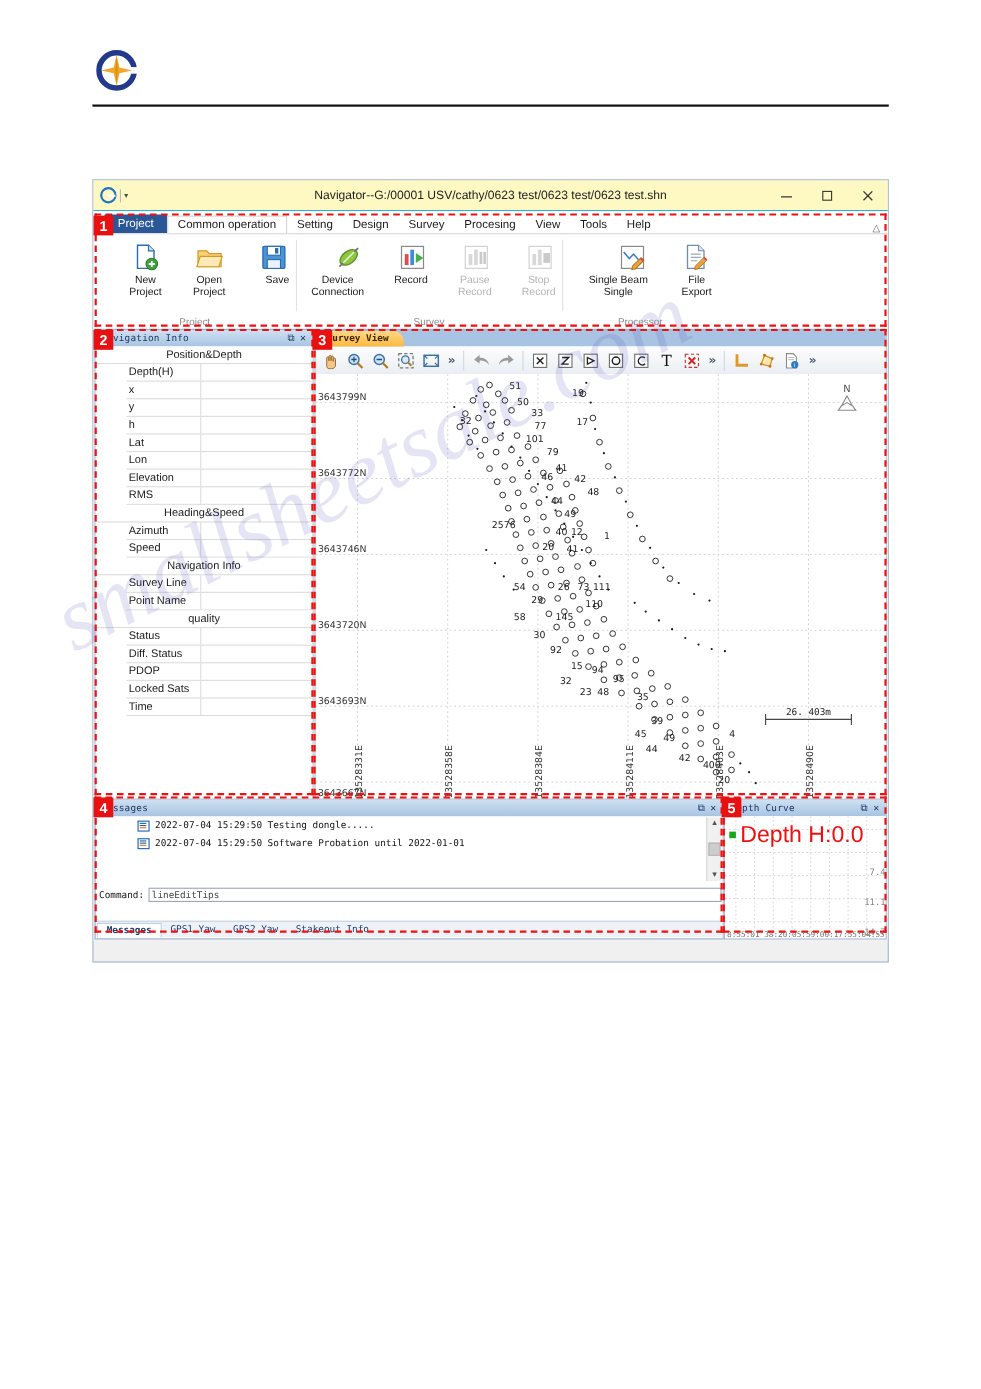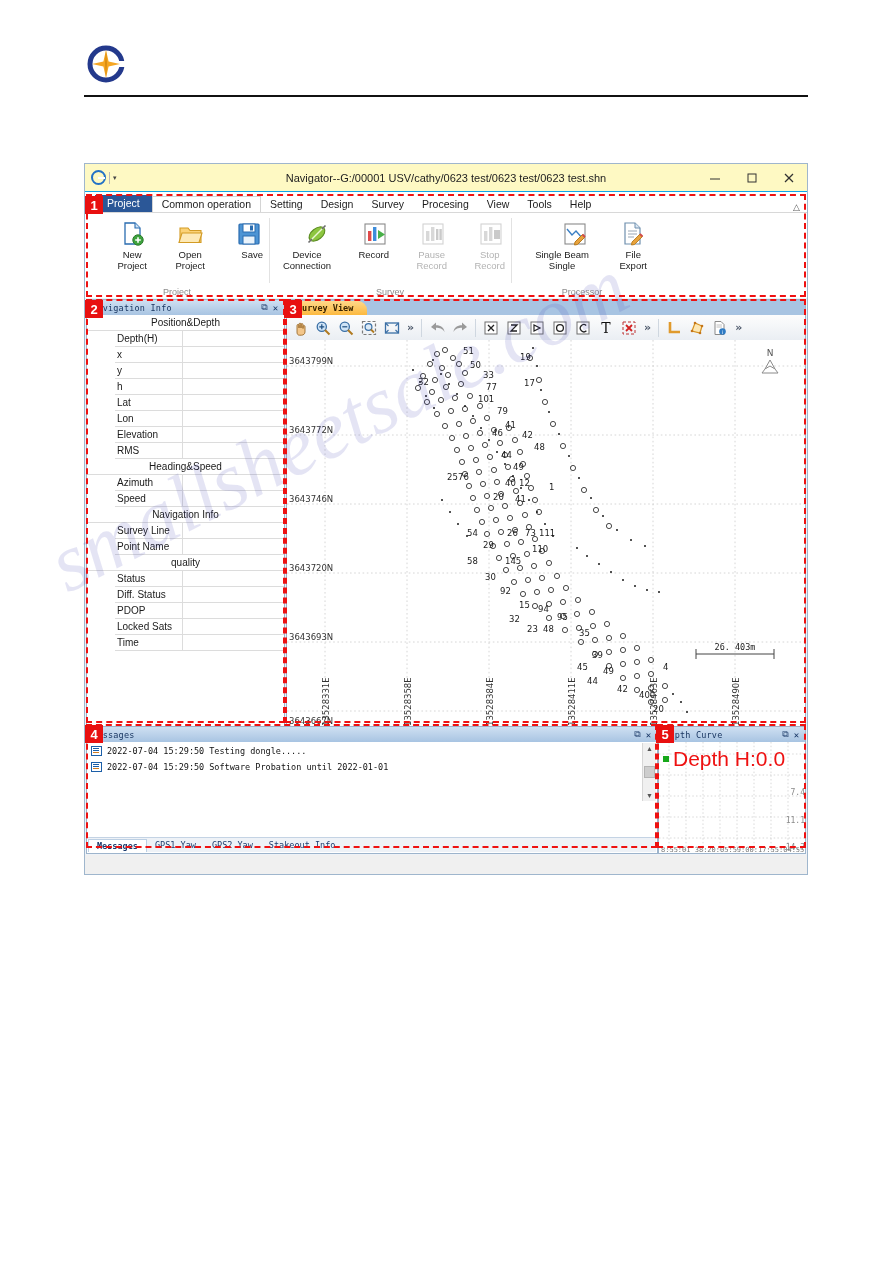--- a/index.html
+++ b/index.html
@@ -83,21 +83,21 @@
   #survey-toolbar{height:25px;background:linear-gradient(#fdfdfd,#eaeef3);border-bottom:1px solid #c4cfdb;display:flex;align-items:center;gap:1px;padding:0 2px;}
   .tsep{width:1px;height:18px;background:#cfd7e0;margin:0 3px;}
   .tbtn2{width:22px;height:21px;display:flex;align-items:center;justify-content:center;}
   .chev{font-family:"DejaVu Sans",sans-serif;font-size:11px;color:#4a5668;padding:0 3px;font-weight:bold;}
   #plot{position:absolute;left:0;right:0;top:40px;bottom:0;background:#fff;overflow:hidden;}
   #plot svg{display:block;}
 
   
   #msg-panel{left:1px;bottom:1px;width:572px;height:128px;}
   #msg-list{position:absolute;left:1px;right:14px;top:16px;height:58px;overflow:hidden;background:#fff;}
-  .msg-row{display:flex;align-items:center;gap:5px;height:16px;padding-left:3px;font-family:"DejaVu Sans Mono",monospace;font-size:8.5px;color:#111;}
+  .msg-row{display:flex;align-items:center;gap:5px;height:16px;padding-left:20px;font-family:"DejaVu Sans Mono",monospace;font-size:8.5px;color:#111;margin-left:17px;}
   .msg-ico{width:9px;height:8px;border:1px solid #1c5fa8;background:#fff;position:relative;flex:none;}
   .msg-ico:after{content:"";position:absolute;left:1px;top:1px;width:6px;height:1px;background:#1c5fa8;box-shadow:0 2px 0 #1c5fa8,0 4px 0 #cf7a22;}
   .msg-ts{white-space:nowrap;}
   #msg-scroll{position:absolute;right:1px;top:16px;width:13px;height:58px;background:#f0f0f0;border-left:1px solid #d6d6d6;display:flex;flex-direction:column;align-items:center;justify-content:space-between;}
   .sb-arr{font-size:7px;color:#555;height:11px;line-height:11px;}
   .sb-thumb{width:11px;height:12px;background:#cdcdcd;border:1px solid #b4b4b4;box-sizing:border-box;}
   #cmd-bar{position:absolute;left:1px;right:1px;top:78px;height:17px;display:flex;align-items:center;gap:4px;}
   #cmd-label{font-family:"DejaVu Sans Mono",monospace;font-size:8.5px;color:#111;padding-left:2px;}
   #cmd-input{flex:1;height:13px;border:1px solid #9aa7b5;background:#fff;font-family:"DejaVu Sans Mono",monospace;font-size:8.5px;color:#444;padding:0 2px;line-height:13px;box-sizing:border-box;}
   #msg-tabs{position:absolute;left:1px;right:1px;bottom:1px;height:14px;display:flex;align-items:center;gap:0;background:#eef2f7;border-top:1px solid #c4d3e4;}
@@ -824,20 +824,24 @@
           <span class="msg-ico"></span>
           <span class="msg-ts">2022-07-04 15:29:50</span>
           <span>Software Probation until 2022-01-01</span>
         </div>
       </div>
       <div id="msg-scroll">
         <span class="sb-arr">▲</span>
         <span class="sb-thumb"></span>
         <span class="sb-arr">▼</span>
       </div>
+      <div id="cmd-bar">
+        <span id="cmd-label">Command:</span>
+        <span id="cmd-input">lineEditTips</span>
+      </div>
       <div id="msg-tabs">
         <div class="mtab sel">Messages</div>
         <div class="mtab">GPS1 Yaw</div>
         <div class="mtab">GPS2 Yaw</div>
         <div class="mtab">Stakeout Info</div>
       </div>
     </div>
 
     <div class="panel" id="depth-panel">
       <div class="panel-title">

